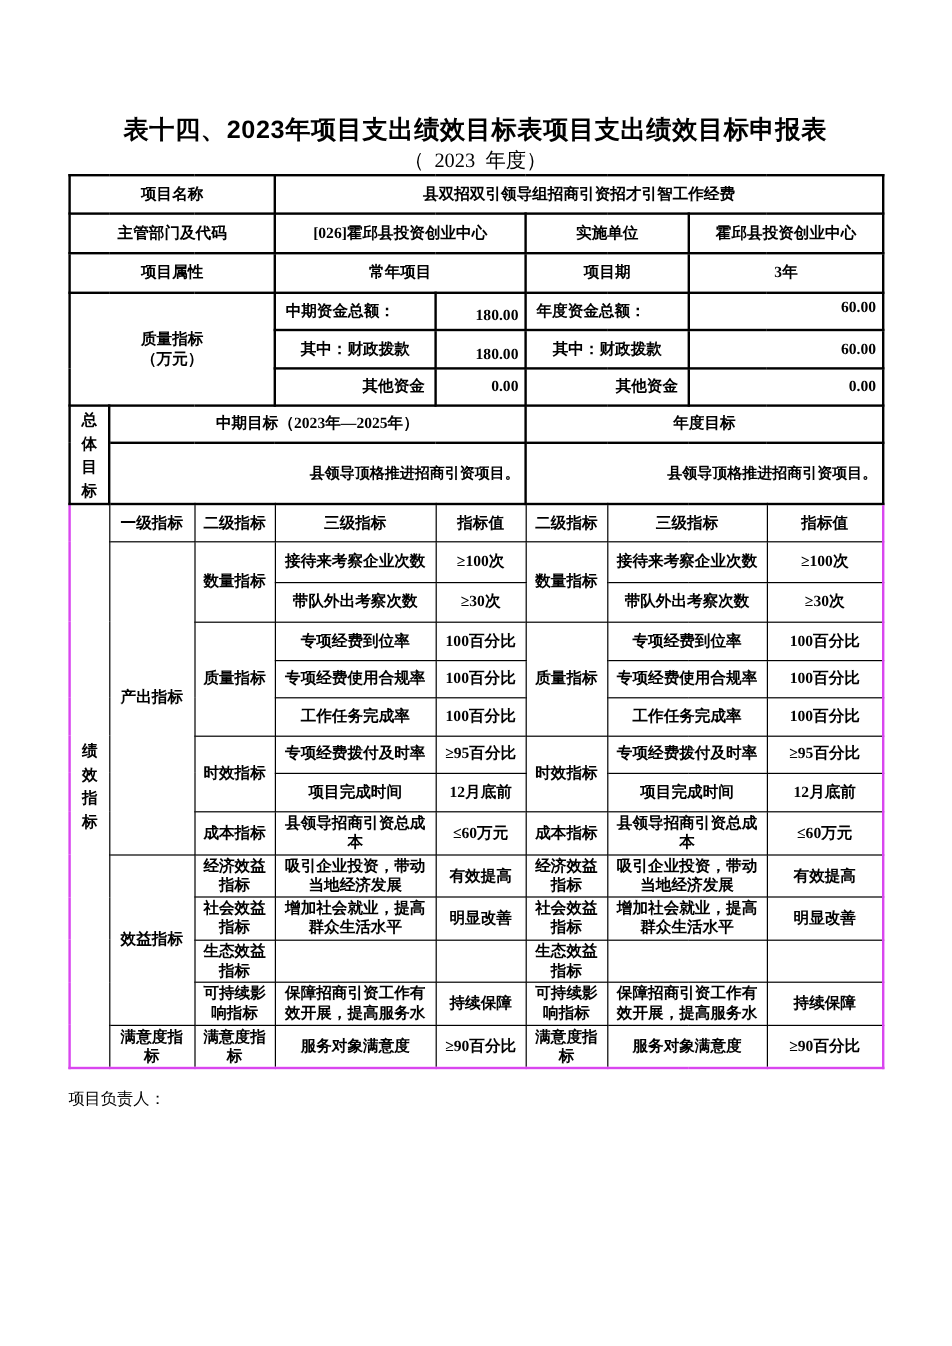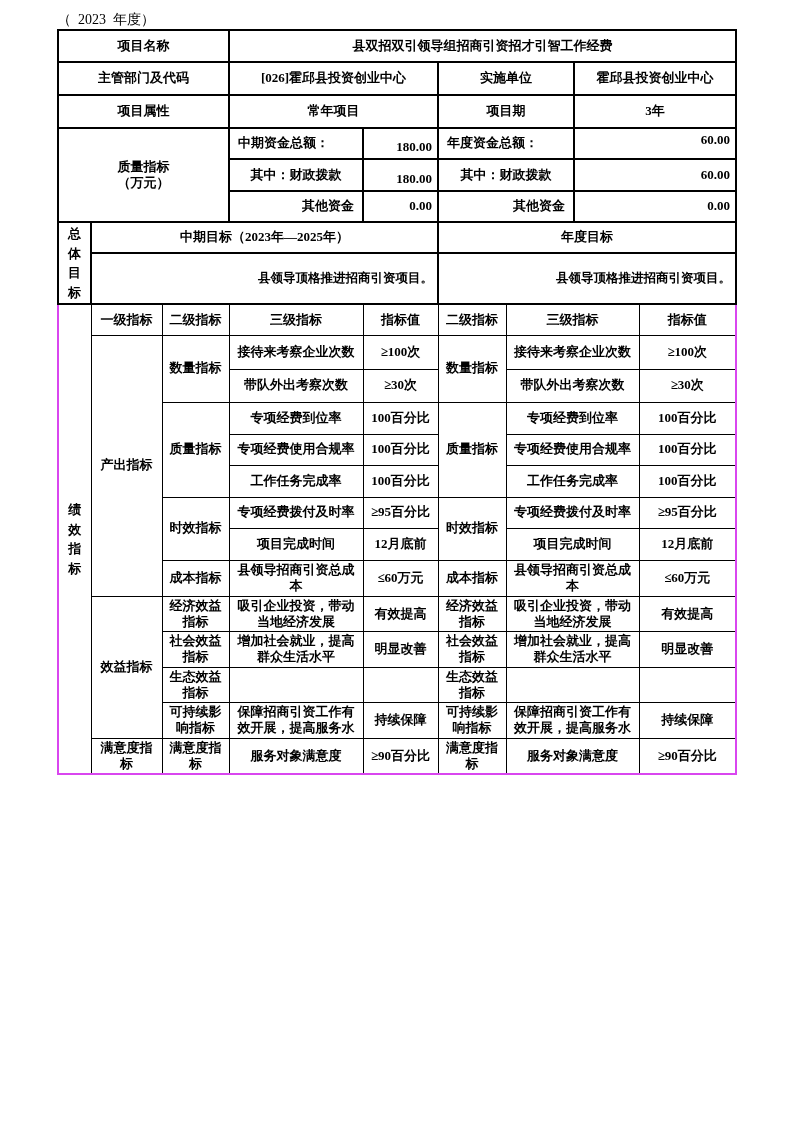--- a/index.html
+++ b/index.html
@@ -8,21 +8,21 @@
     font-family:"Liberation Serif", serif;
     -webkit-font-smoothing:antialiased;
   }
   .page { padding:0 58px 0 57px; }
 
   .title {
     margin:0; padding-top:94px; text-align:center;
     font-size:21px; font-weight:bold; letter-spacing:0.5px;
     font-family:"Liberation Sans", sans-serif;
   }
-  .subtitle { font-size:14px; margin-top:11px; white-space:pre; }
+  .subtitle { text-align:center; font-size:17px; margin-top:0; white-space:pre; }
 
   .sig-row {
     display:flex; justify-content:space-between; align-items:flex-end;
     font-size:13.5px; margin:23px 0 9px 0;
   }
   .sig-row .unit { margin-right:68px; }
 
   table.main {
     border-collapse:collapse; table-layout:fixed; width:678px;
     border:2px solid #d946ef;
@@ -45,20 +45,21 @@
   td.vert { padding:1px 2px; }
   .vtext { width:15px; margin:0 auto; word-break:break-all; line-height:1.5; }
 
   .footer { font-size:13.5px; margin-top:16px; }
 </style>
 </head>
 <body>
 
 <div class="page">
 
+  <h1 class="title">表十四、2023年项目支出绩效目标表项目支出绩效目标申报表</h1>
   <div class="subtitle">（  2023  年度）</div>
 
 
   <table class="main">
     <colgroup>
       <col style="width:33px">
         <col style="width:71px">
         <col style="width:67px">
       <col style="width:134px">
         <col style="width:75px">
@@ -243,14 +244,15 @@
       <td>满意度指标</td>
       <td>服务对象满意度</td>
       <td class="val">≥90百分比</td>
       <td>满意度指标</td>
       <td colspan="2">服务对象满意度</td>
       <td class="val">≥90百分比</td>
     </tr>
   </tbody>
     </table>
 
+  <div class="footer">项目负责人：</div>
 
 </div>
 
 </body></html>

